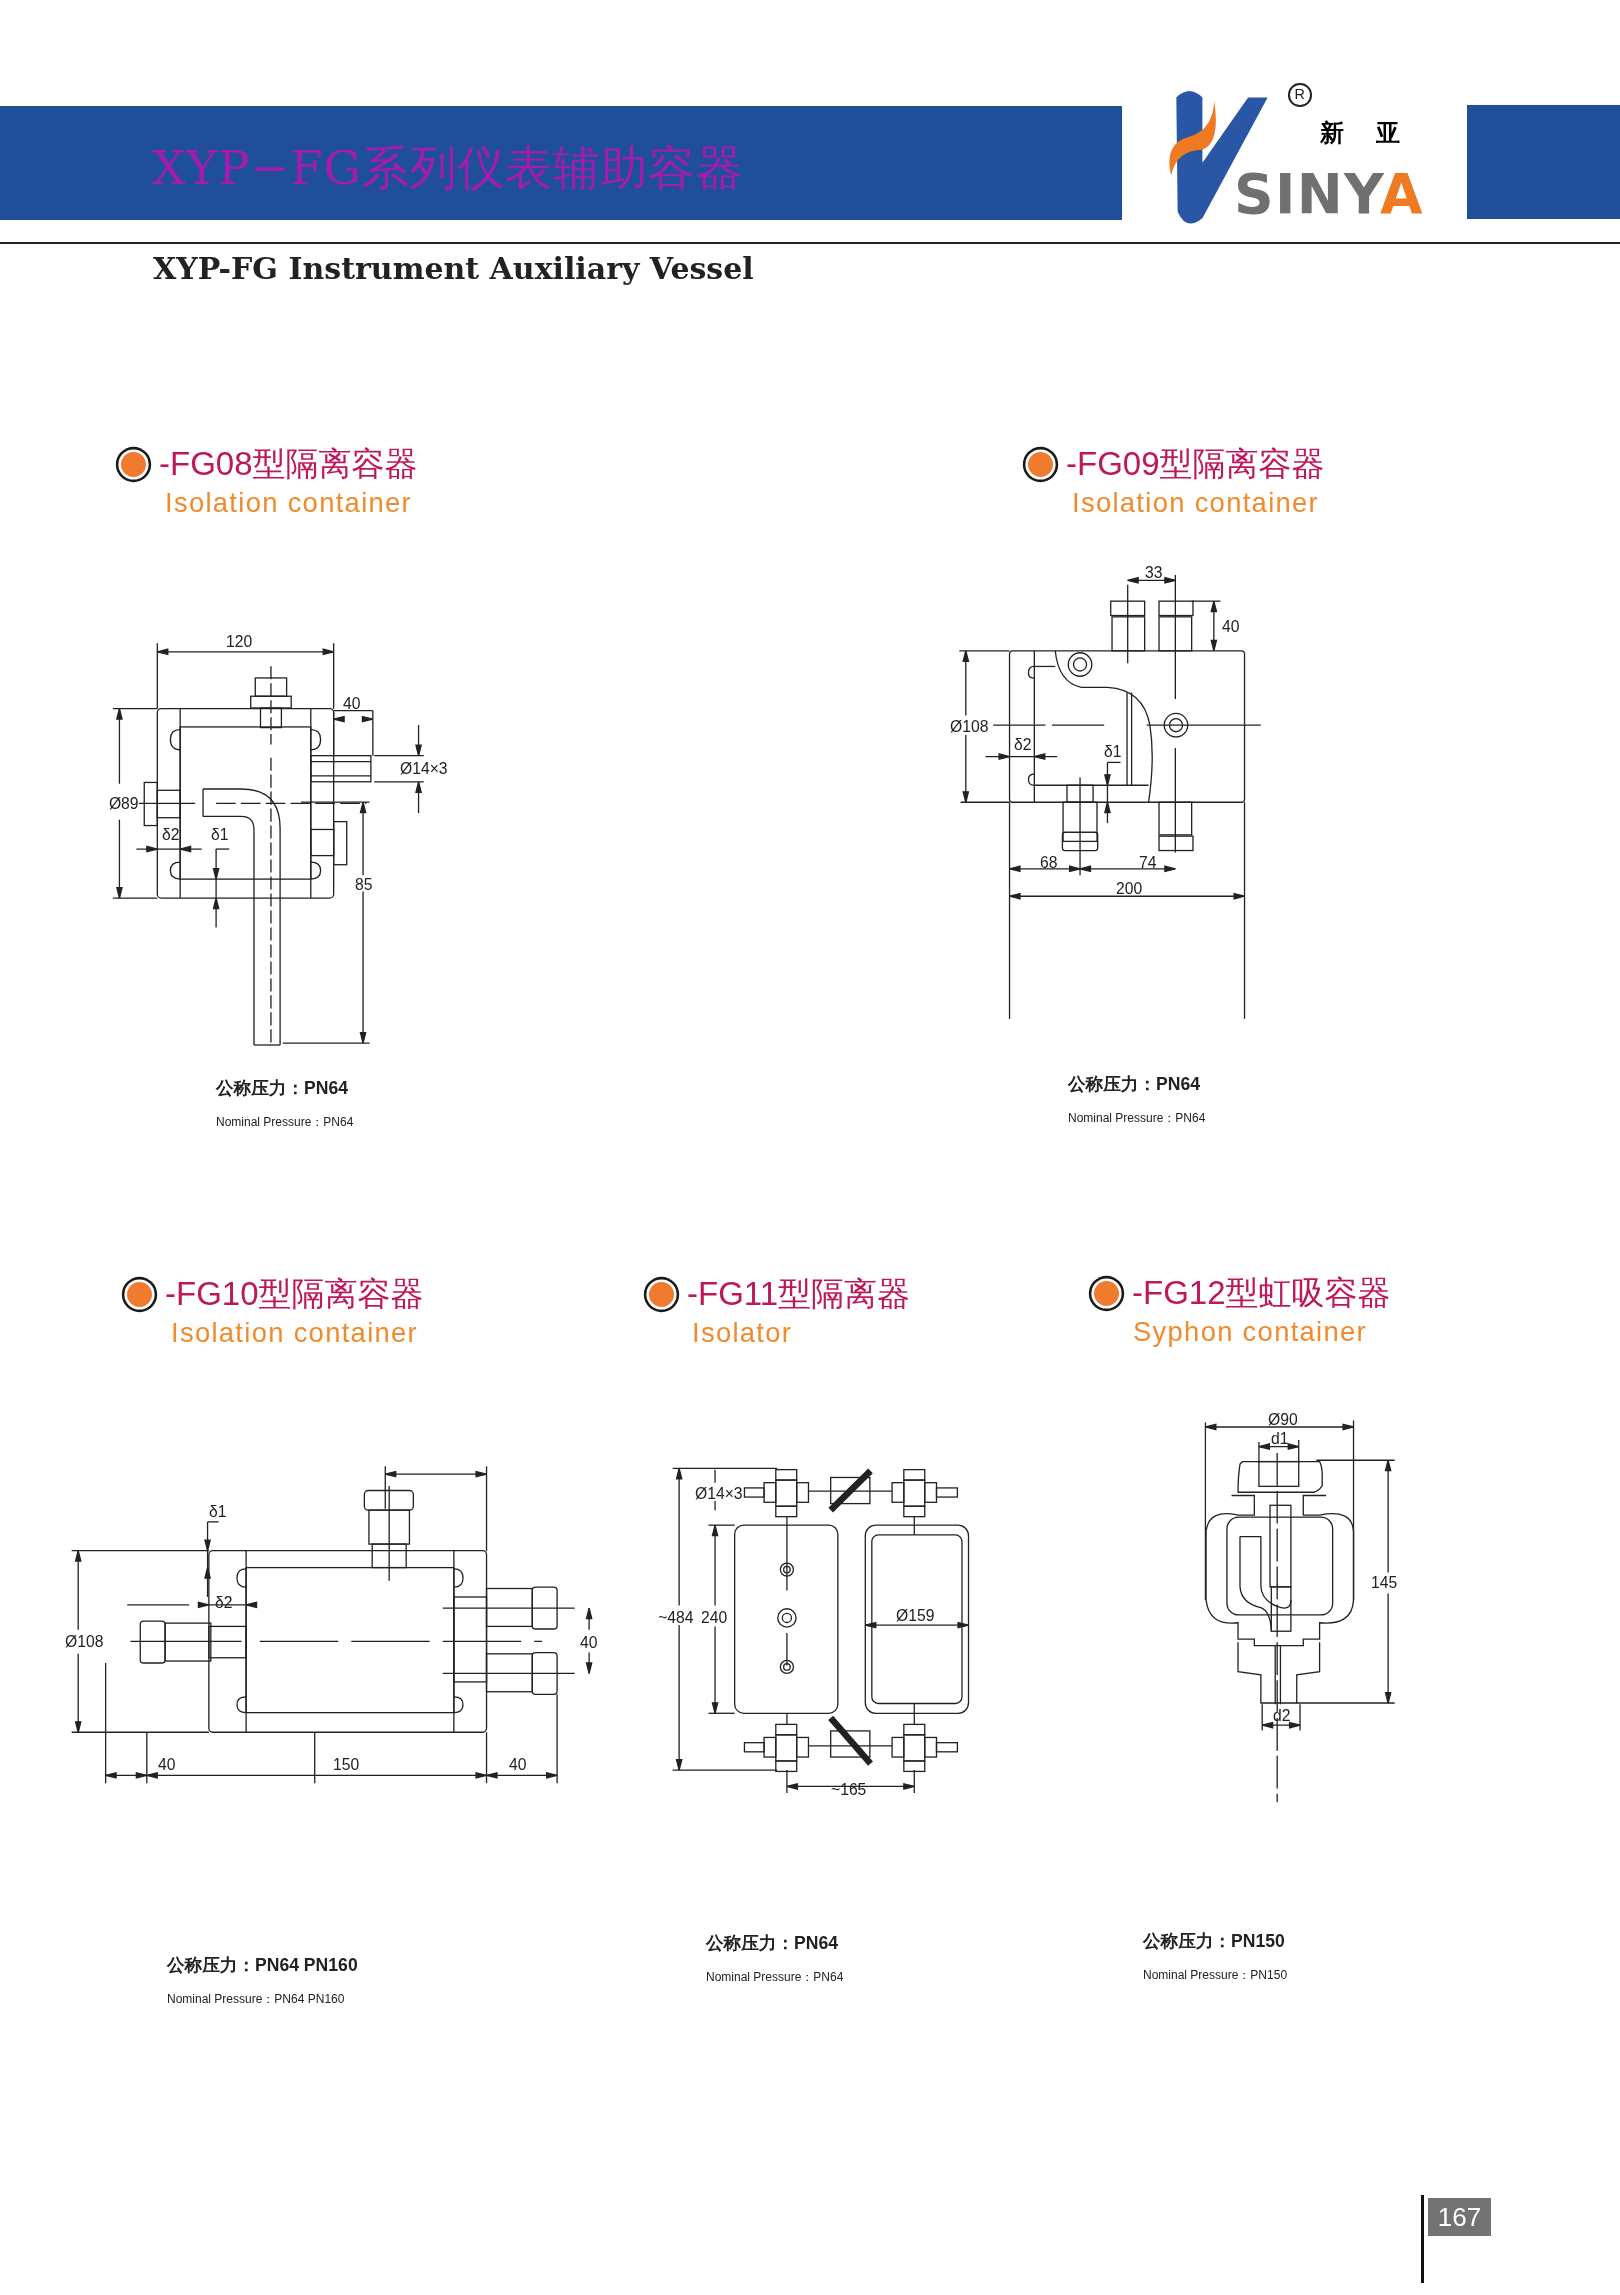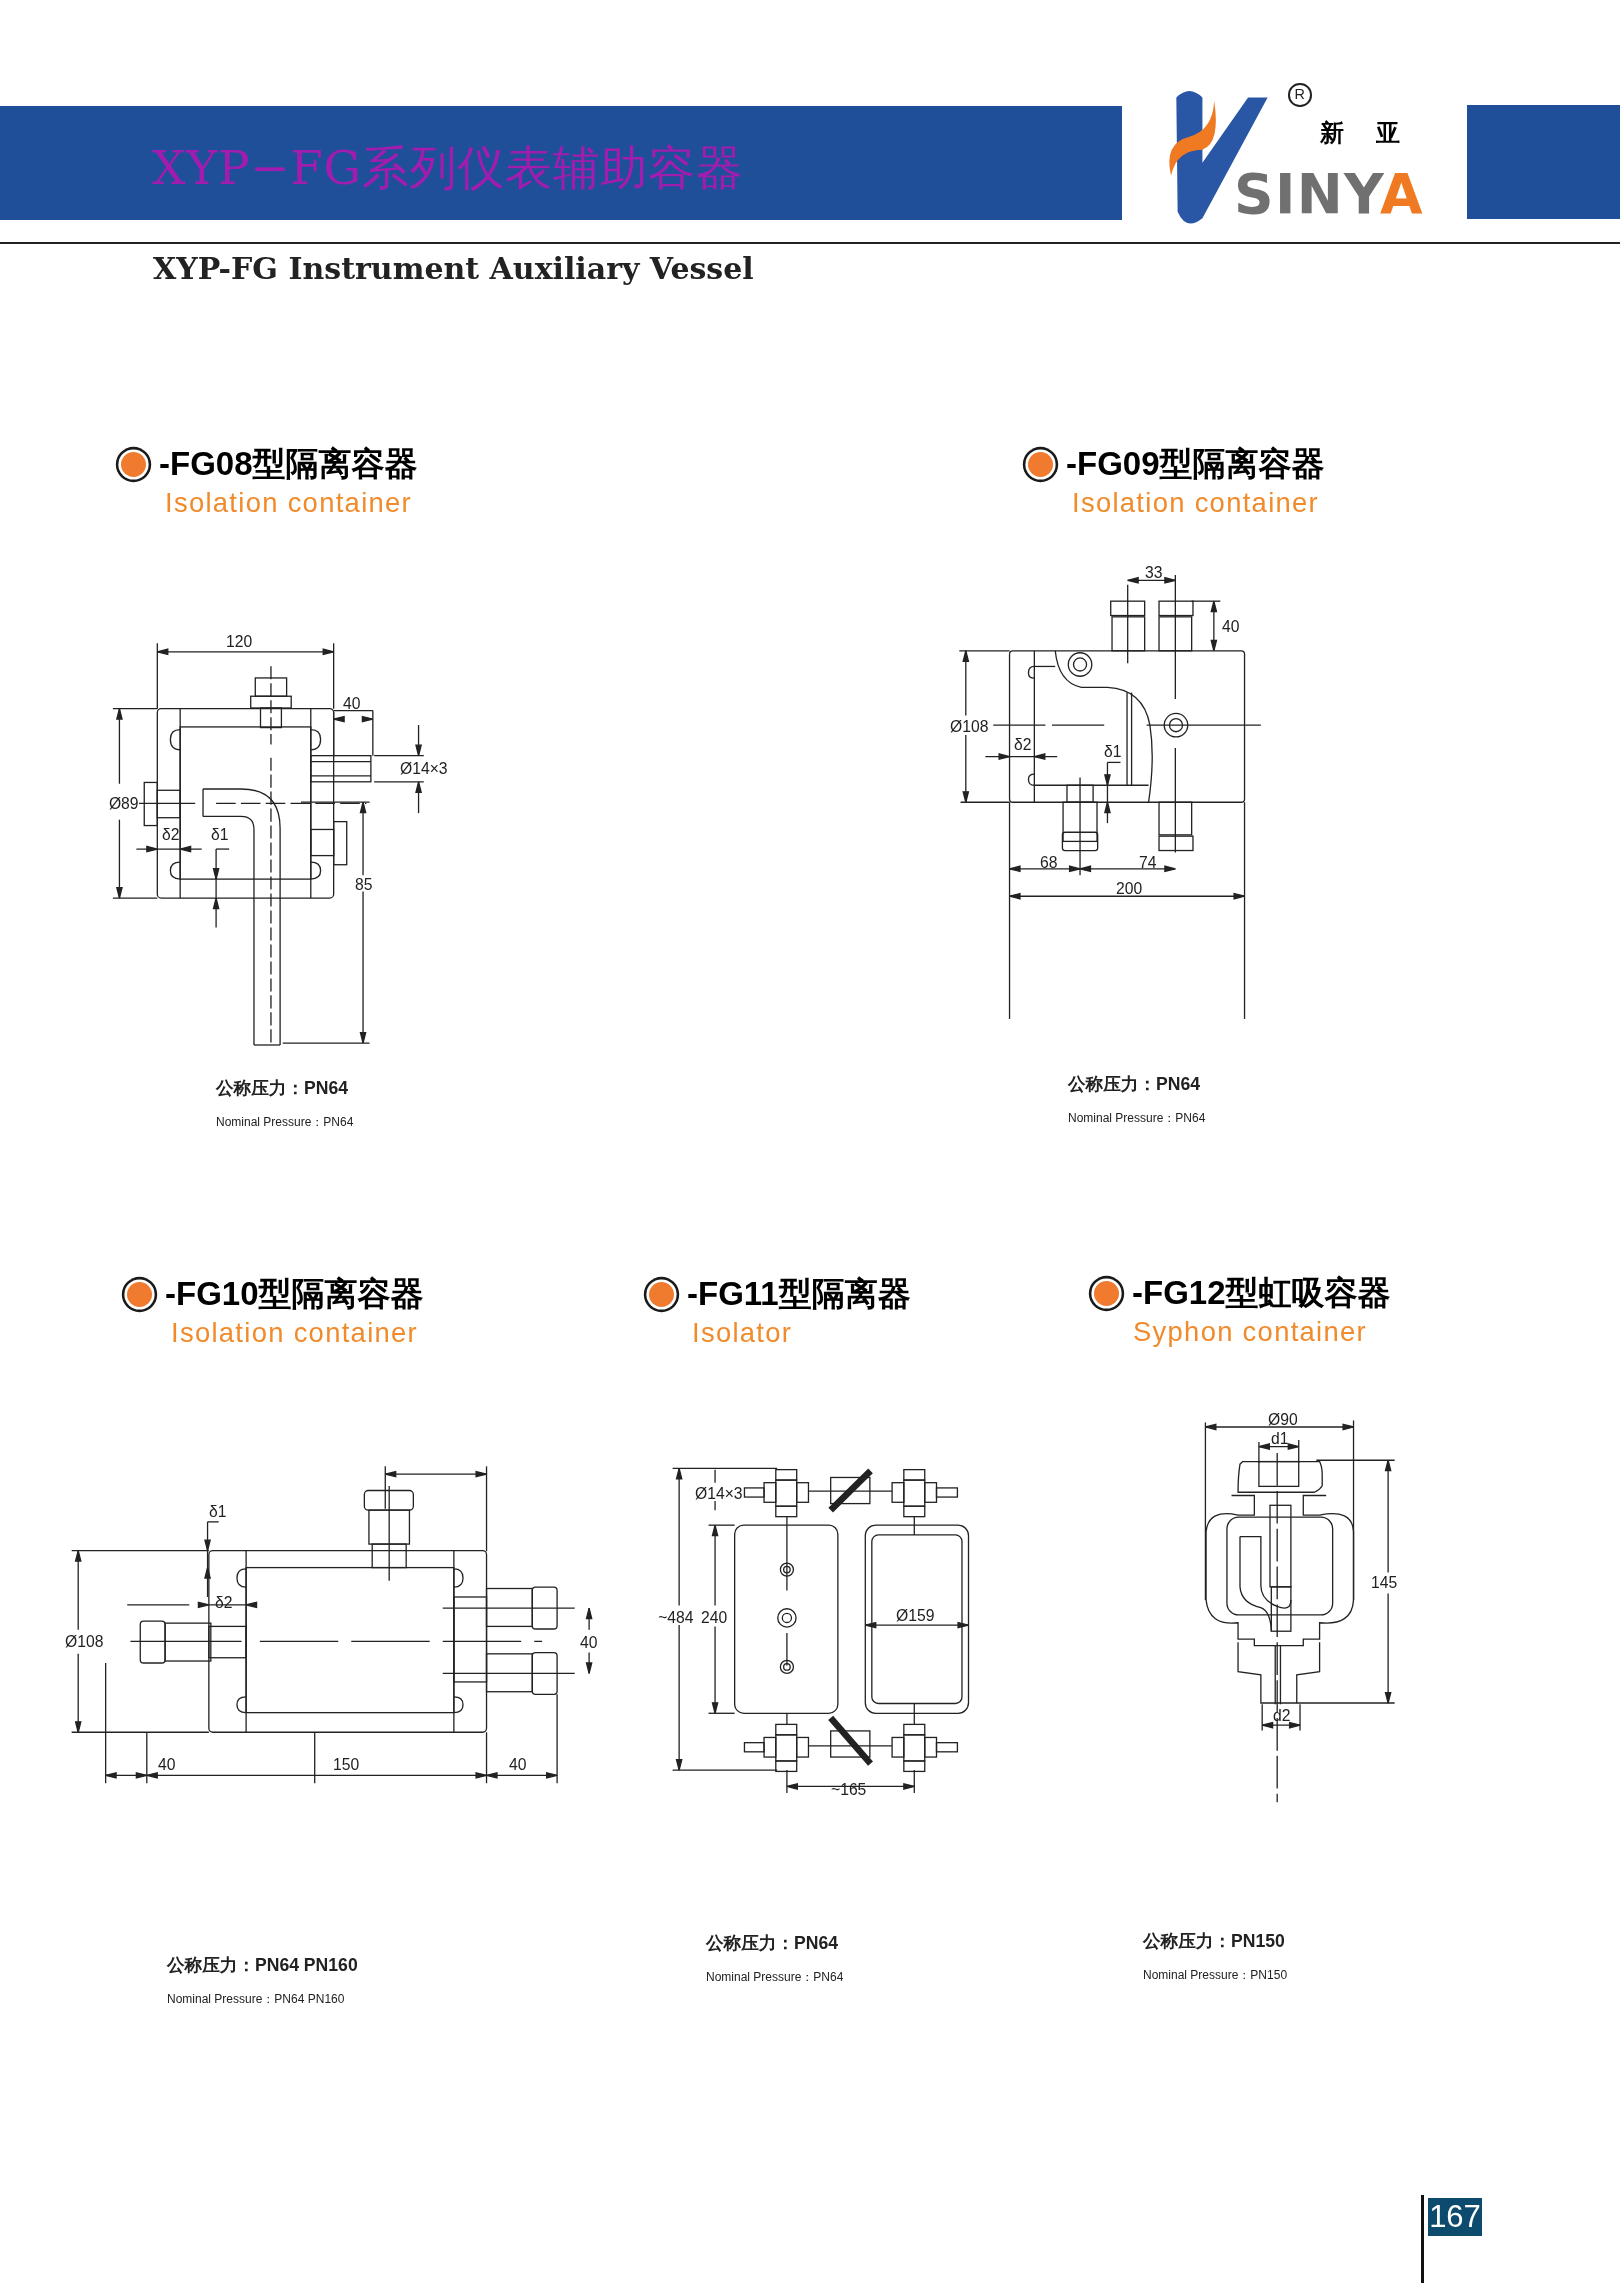--- a/index.html
+++ b/index.html
@@ -11,33 +11,33 @@
   .logo svg{position:absolute;left:0;top:0;}
   .logo-cn{position:absolute;left:170px;top:39px;font-size:24px;color:#000000;letter-spacing:11.8px;font-family:"DejaVu Sans",sans-serif;font-weight:bold;white-space:nowrap;}
   .logo-en{position:absolute;left:84px;top:84px;font-size:55px;font-weight:bold;color:#707070;letter-spacing:1.3px;white-space:nowrap;font-family:"DejaVu Sans",sans-serif;}
   .logo-en .a{color:#f07a22;}
   .logo-reg{position:absolute;left:138px;top:5.2px;width:19.6px;height:19.6px;border:2px solid #222;border-radius:50%;font-size:14.4px;line-height:19.6px;text-align:center;color:#222;}
   .rule{position:absolute;left:0;top:242px;width:1620px;height:2px;background:#222;}
   .subtitle{position:absolute;left:153px;top:251px;font-family:"DejaVu Serif","Liberation Serif",serif;font-size:30px;font-weight:bold;color:#222;white-space:nowrap;}
 
   .sec-head{position:absolute;white-space:nowrap;}
   .bullet{position:absolute;left:0;top:7.8px;width:25px;height:25px;border-radius:50%;background:#f07a2e;box-shadow:0 0 0 2.6px #fff,0 0 0 5.2px #1a1a1a;}
-  .sec-cn{position:absolute;left:38px;top:0;font-size:33px;color:#000000;line-height:39px;white-space:nowrap;font-weight:bold;}
+  .sec-cn{position:absolute;left:38px;top:0;font-size:33px;color:#be185d;line-height:39px;white-space:nowrap;}
   .sec-en{position:absolute;left:44px;top:42px;font-size:27.4px;color:#f08a2a;line-height:33px;letter-spacing:1.3px;white-space:nowrap;}
 
   .drawing{position:absolute;}
   .drawing svg{position:absolute;left:0;top:0;overflow:visible;}
   .dim{position:absolute;font-size:15.7px;color:#222;white-space:nowrap;line-height:1;}
 
   .press{position:absolute;text-align:left;white-space:nowrap;}
   .press-cn{font-size:17.6px;font-weight:bold;color:#222;line-height:26px;}
   .press-en{font-size:12px;color:#222;line-height:26px;margin-top:7.8px;}
 
   .page-bar{position:absolute;left:1421px;top:2195px;width:3.3px;height:88px;background:#111;}
-  .page-num{position:absolute;left:1428px;top:2198px;width:54px;height:38px;background:#0c4a6e;color:#fff;font-size:31px;line-height:38px;text-align:center;}
+  .page-num{position:absolute;left:1428px;top:2198px;width:63px;height:38px;background:#737373;color:#fff;font-size:26px;line-height:38px;text-align:center;}
 </style>
 </head>
 <body>
 
 <div class="banner-left"></div>
 <div class="banner-right"></div>
 <div class="banner-title">XYP−FG系列仪表辅助容器</div>
 
 <div class="logo">
   <svg width="157" height="150" viewBox="0 0 240 230">

